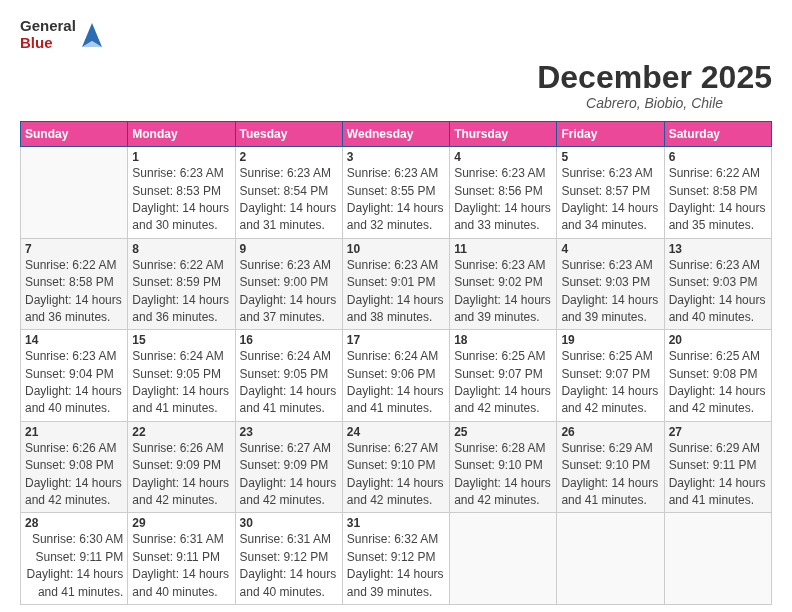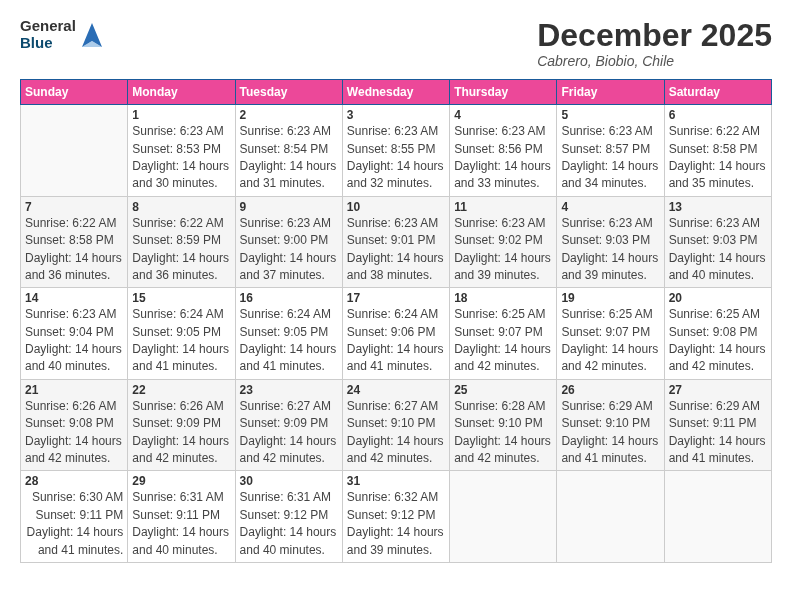--- a/index.html
+++ b/index.html
@@ -34,29 +34,30 @@
       line-height: 1.1;
     }
     .logo-general {
       font-size: 15px;
       font-weight: bold;
       color: #333;
     }
     .logo-blue {
       font-size: 15px;
       font-weight: bold;
-      color: #0c4a6e;
+      color: #b91c1c;
     }
     .logo-icon {
       width: 28px;
       height: 32px;
       margin-left: 2px;
     }
     .title-block {
-      text-align: left;
+      text-align: center;
+      margin-top: 42px;
     }
     .cal-title {
       font-size: 32px;
       font-weight: bold;
       color: #333;
       line-height: 1.1;
     }
     .cal-subtitle {
       font-size: 14px;
       color: #555;

